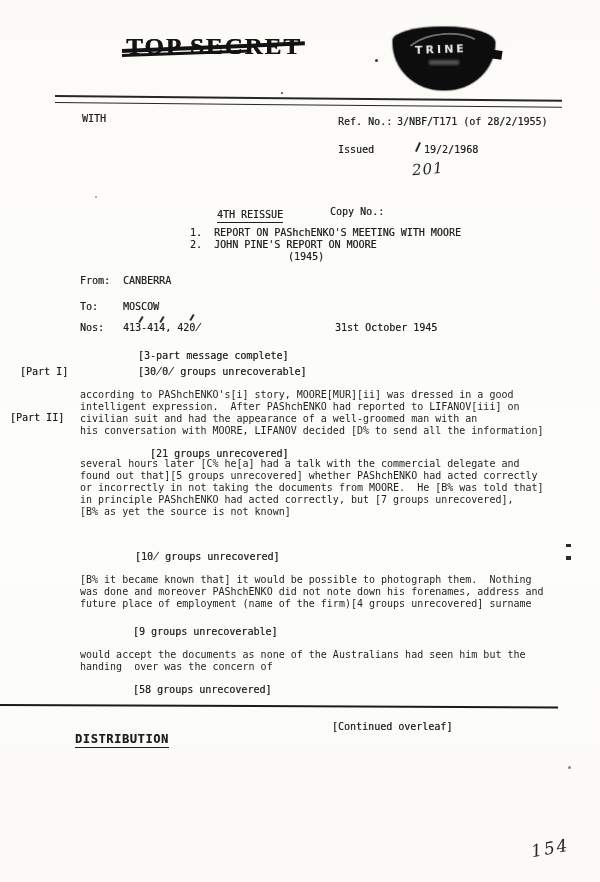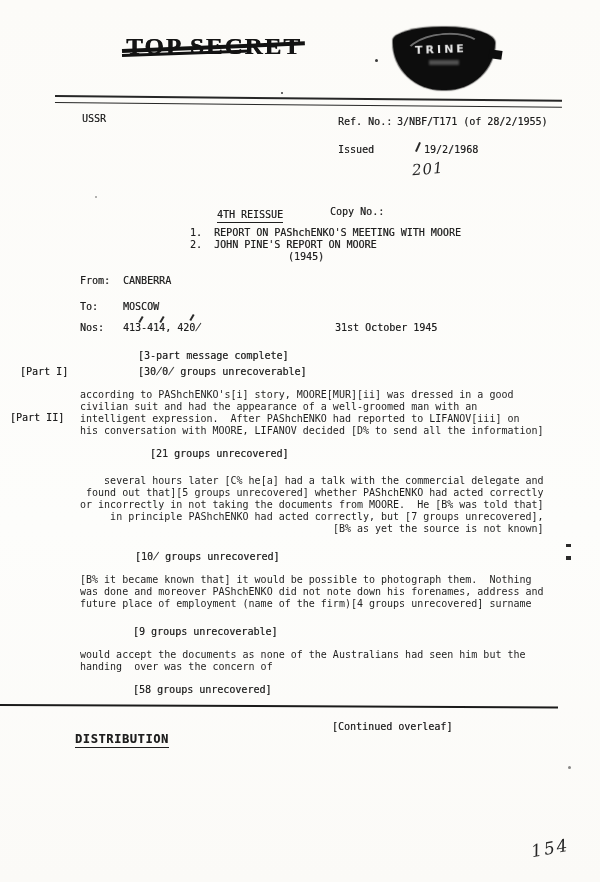--- a/index.html
+++ b/index.html
@@ -82,21 +82,21 @@
   <div class="stamp">
     <div class="blob"></div>
     <div class="arc"></div>
     <div class="txt">TRINE</div>
     <div class="smudge"></div>
     <div class="nub"></div>
   </div>
 
   <div class="dblrule"></div>
 
-  <div class="t" style="left:82px;top:113px;">USSR</div>
+  <div class="t" style="left:82px;top:113px;">WITH</div>
   <div class="t" style="left:338px;top:116px;text-align:right;">Ref. No.:</div>
   <div class="t" style="left:397px;top:116px;">3/NBF/T171 (of 28/2/1955)</div>
   <div class="t" style="left:338px;top:144px;">Issued</div>
   <div class="tick" style="left:417px;top:142px;width:2px;height:10px;transform:rotate(24deg);"></div>
   <div class="t" style="left:424px;top:144px;">19/2/1968</div>
   <div class="t" style="left:330px;top:166px;margin-top:40px;">Copy No.:</div>
   <div class="hand" style="left:412px;top:160px;font-size:15px;letter-spacing:1px;transform:rotate(-5deg);">201</div>
 
   <div class="center-row" style="top:203px;">
     <span class="underlined t" style="position:static;">4TH REISSUE</span>
@@ -116,29 +116,29 @@
   <div class="tick" style="left:140px;top:316px;width:2px;height:7px;transform:rotate(30deg);"></div>
   <div class="tick" style="left:161px;top:316px;width:2px;height:7px;transform:rotate(30deg);"></div>
   <div class="tick" style="left:191px;top:314px;width:2px;height:7px;transform:rotate(30deg);"></div>
 
   <div class="t" style="left:138px;top:350px;">[3-part message complete]</div>
   <div class="t" style="left:20px;top:366px;">[Part I]</div>
   <div class="t" style="left:138px;top:366px;">[30̸0̸ groups unrecoverable]</div>
 
   <div class="para" style="position:absolute;left:80px;top:389px;">
     <div>according to PAShchENKO's[i] story, MOORE[MUR][ii] was dressed in a good</div>
+    <div>intelligent expression.  After PAShchENKO had reported to LIFANOV[iii] on</div>
     <div>civilian suit and had the appearance of a well-groomed man with an</div>
-    <div>intelligent expression.  After PAShchENKO had reported to LIFANOV[iii] on</div>
     <div>his conversation with MOORE, LIFANOV decided [D% to send all the information]</div>
   </div>
   <div class="t" style="left:10px;top:412px;">[Part II]</div>
 
   <div class="t" style="left:150px;top:448px;">[21 groups unrecovered]</div>
 
-  <div class="para" style="position:absolute;left:80px;top:475px;text-align:right;">
+  <div class="para" style="position:absolute;left:80px;top:458px;">
     <div>several hours later [C% he[a] had a talk with the commercial delegate and</div>
     <div>found out that][5 groups unrecovered] whether PAShchENKO had acted correctly</div>
     <div>or incorrectly in not taking the documents from MOORE.  He [B% was told that]</div>
     <div>in principle PAShchENKO had acted correctly, but [7 groups unrecovered],</div>
     <div>[B% as yet the source is not known]</div>
   </div>
 
   <div class="t" style="left:135px;top:551px;">[10̸ groups unrecovered]</div>
 
   <div class="para" style="position:absolute;left:80px;top:574px;">

